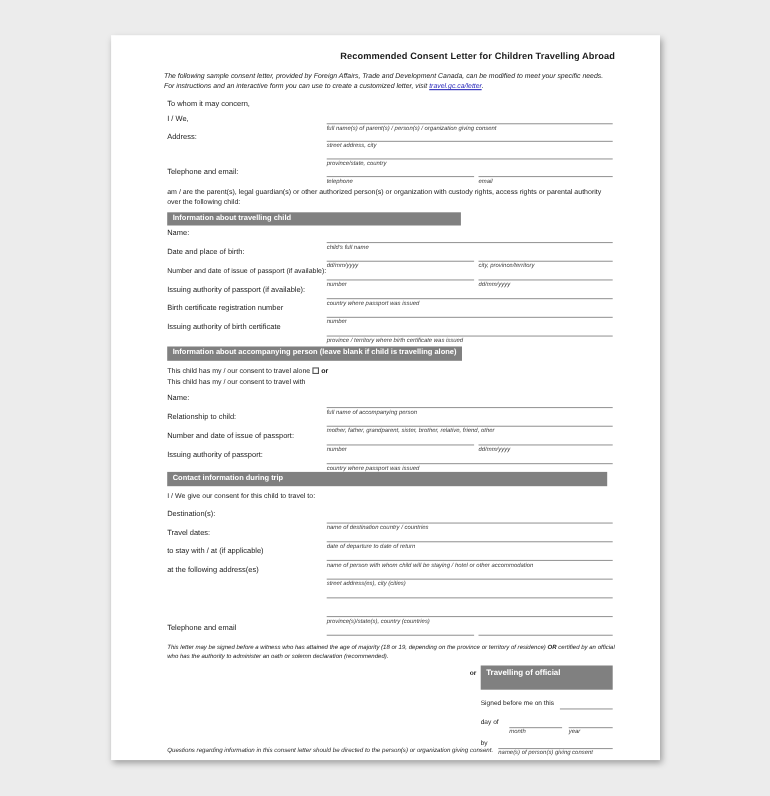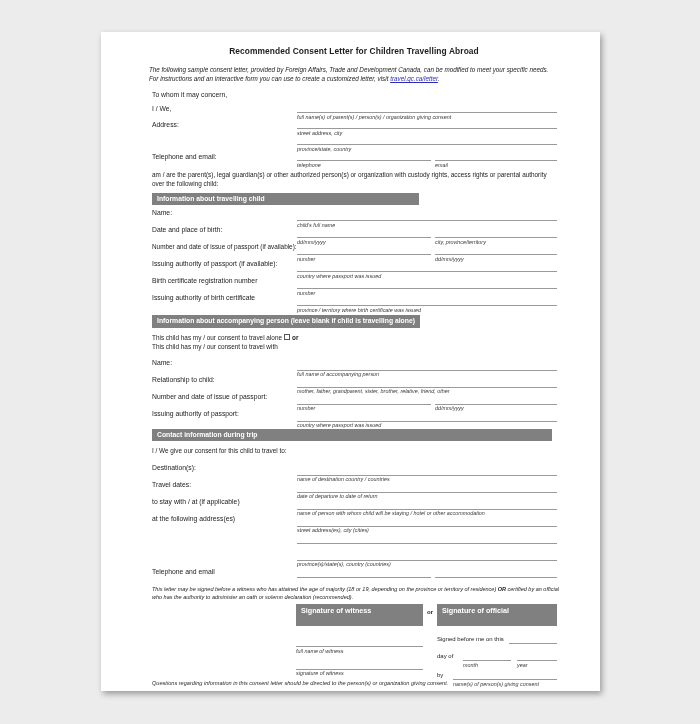--- a/index.html
+++ b/index.html
@@ -19,21 +19,21 @@
     overflow: hidden;
   }
   #inner {
     position: absolute;
     left: 48px; top: 8px;
     width: 410px;
     color: #1c1c1c;
   }
 
   .doc-title {
-    text-align: center;
+    text-align: right;
     font-size: 8.4px;
     font-weight: bold;
     letter-spacing: 0.1px;
     margin: 6px 0 9px 0;
   }
   .intro {
     font-size: 6.3px;
     font-style: italic;
     line-height: 1.45;
     margin: 0 0 8px 0;
@@ -302,42 +302,25 @@
       </div>
     </div>
 
     <div class="para-sm" style="margin-top:4px;">
       <span>This letter may be signed before a witness who has attained the age of majority (18 or 19, depending on the province or territory of residence) </span><b>OR</b><span> certified by an official who has the authority to administer an oath or solemn declaration (recommended).</span>
     </div>
 
     <div class="sigzone" style="height:120px;">
 
 
-      <div class="sigcol" style="left:147px; width:127px;">
-        <div class="sigbar" style="height:22px;">Signature of witness</div>
-        <div style="margin-top:12px;">
-          <div class="sigline"></div>
-          <div class="hint">full name of witness</div>
-        </div>
-        <div style="margin-top:7px;">
-          <div class="sigline"></div>
-          <div class="hint">signature of witness</div>
-        </div>
-        <div style="position:relative; margin-top:7px; height:16px;">
-          <div style="position:absolute; left:0; width:127px;">
-            <div class="sigline"></div>
-          </div>
-
-        </div>
-      </div>
 
       <div class="or-between" style="left:278px; top:5px;">or</div>
 
       <div class="sigcol" style="left:288px; width:120px;">
-        <div class="sigbar" style="height:22px;">Signature of official</div>
+        <div class="sigbar" style="height:22px;">Travelling of official</div>
 
         <div style="position:relative; height:17px; margin-top:9px;">
           <div style="position:absolute; left:0; top:1px; font-size:6px;">Signed before me on this</div>
           <div style="position:absolute; left:72px; top:0; width:48px;">
             <div class="sigline"></div>
           </div>
         </div>
 
         <div style="position:relative; height:16px;">
           <div style="position:absolute; left:0; top:1px; font-size:6px;">day of</div>

